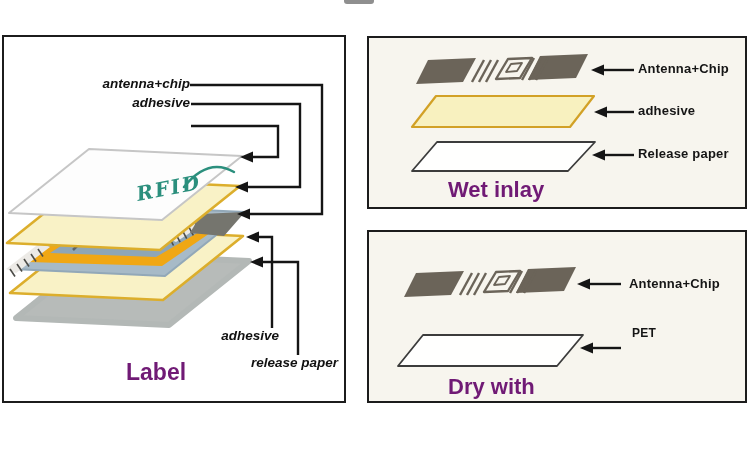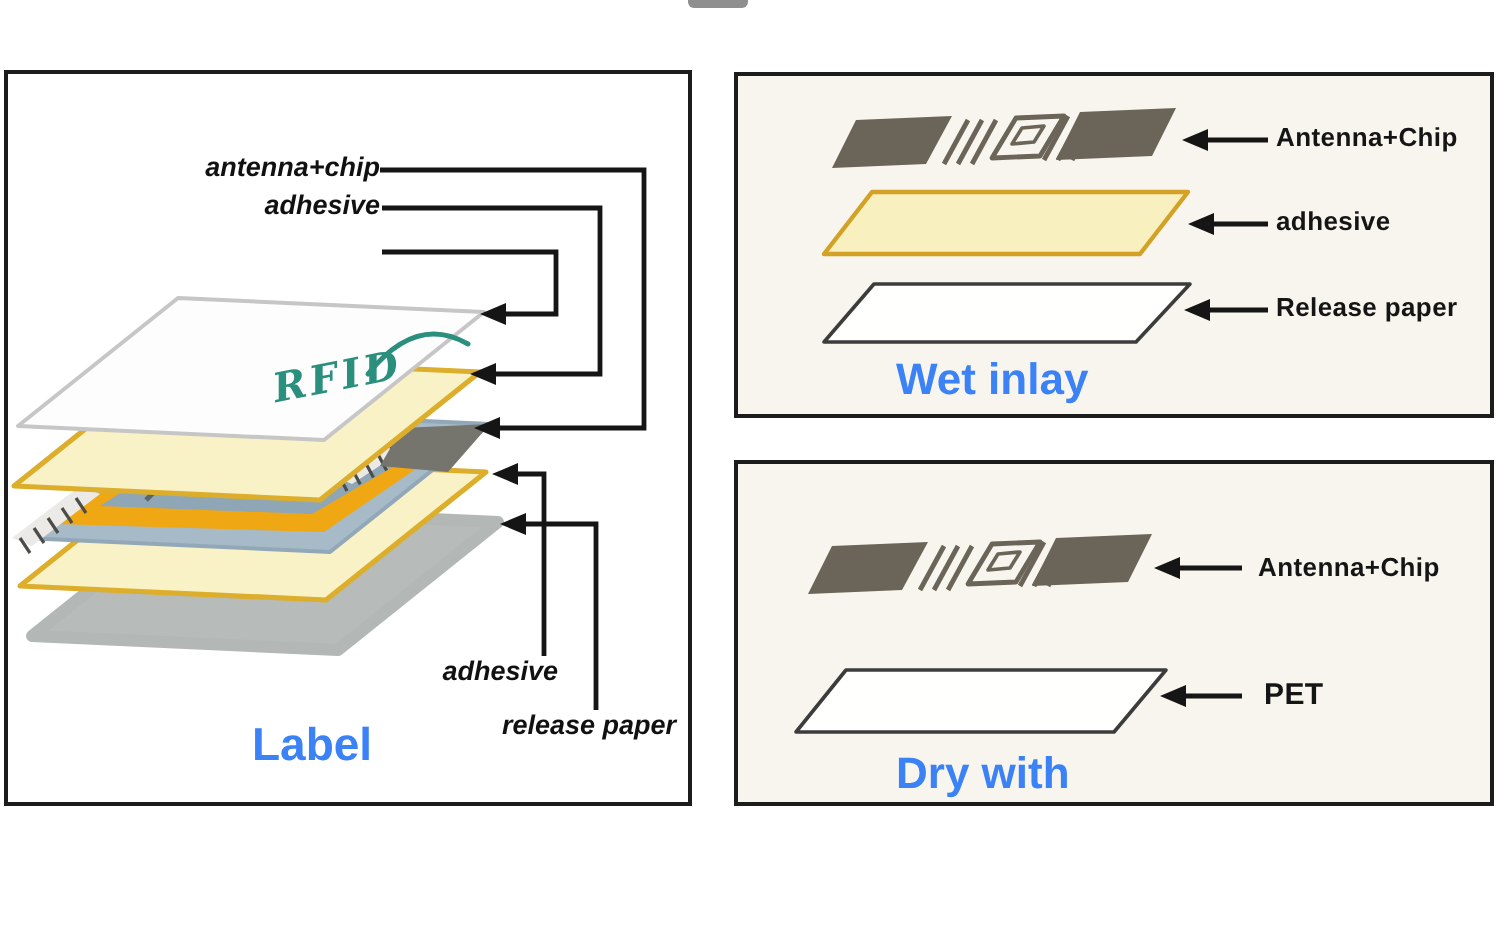--- a/index.html
+++ b/index.html
@@ -15,21 +15,21 @@
   .lbl{
     position:absolute;color:#111;font-weight:bold;font-style:italic;
     font-size:13.5px;line-height:14px;white-space:nowrap;
   }
   .lbl.right-align{text-align:right;}
   .rlbl{
     position:absolute;color:#151515;font-weight:bold;font-size:13px;
     line-height:14px;white-space:nowrap;letter-spacing:0.2px;
   }
   .title{
-    position:absolute;color:#3b82f6;font-weight:bold;font-size:23px;
+    position:absolute;color:#701a75;font-weight:bold;font-size:23px;
     line-height:24px;white-space:nowrap;
   }
   .title-wet,.title-dry{font-size:22px;font-weight:600;}
   .rfid-logo{
     position:absolute;left:136px;top:176px;color:#2b8f7d;
     font-family:"DejaVu Serif",serif;font-style:italic;font-weight:bold;
     font-size:20px;letter-spacing:2px;transform:rotate(-11deg);
   }
   .artifact{
     position:absolute;left:344px;top:0;width:30px;height:4px;
@@ -159,16 +159,16 @@
   <div class="rfid-logo">RFID</div>
 
   <div class="title" style="left:126px;top:360px;text-align:center;">Label</div>
 
   <div class="rlbl" style="left:638px;top:62px;">Antenna+Chip</div>
   <div class="rlbl" style="left:638px;top:104px;">adhesive</div>
   <div class="rlbl" style="left:638px;top:147px;">Release paper</div>
   <div class="title title-wet" style="left:448px;top:178px;">Wet inlay</div>
 
   <div class="rlbl" style="left:629px;top:277px;">Antenna+Chip</div>
-  <div class="rlbl" style="left:632px;top:341px;font-size:15px;">PET</div>
+  <div class="rlbl" style="left:632px;top:326px;font-size:12px;">PET</div>
   <div class="title title-dry" style="left:448px;top:375px;">Dry with</div>
 
 </div>
 
 </body></html>

